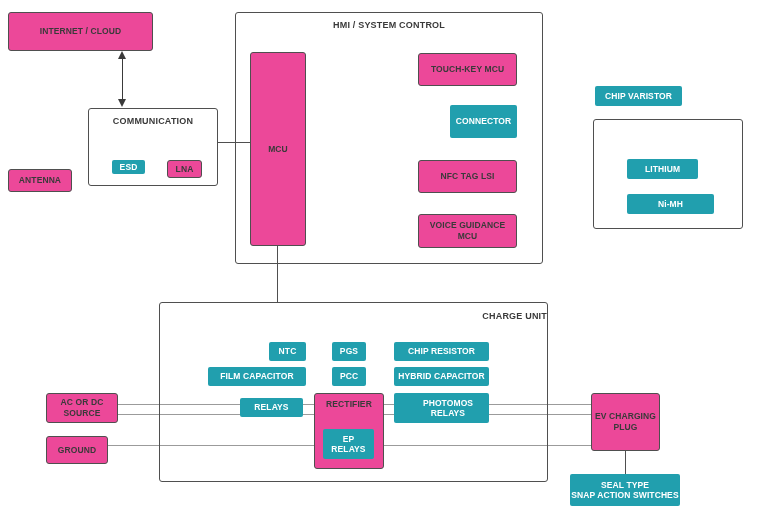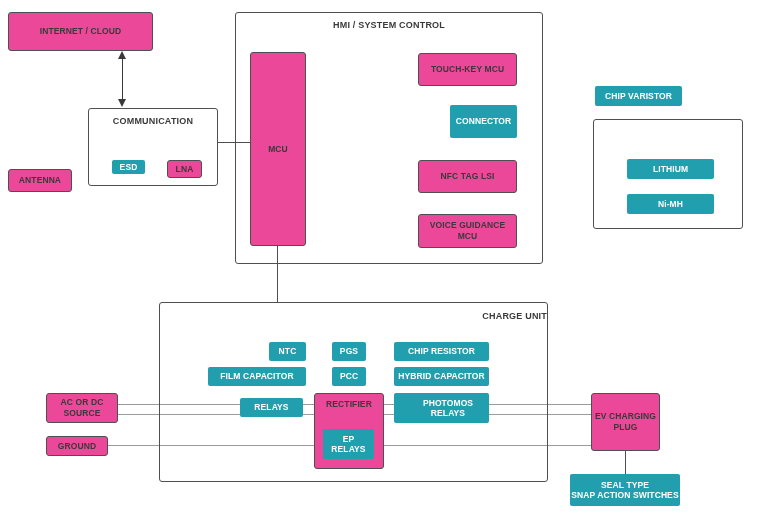--- a/index.html
+++ b/index.html
@@ -92,21 +92,21 @@
     <span>VOICE GUIDANCE</span>
     <span>MCU</span>
   </div>
 
   <div class="chip" style="left:595px;top:86px;width:87px;height:20px;">
     <span>CHIP VARISTOR</span>
   </div>
   <div class="frame" style="left:593px;top:119px;width:150px;height:110px;">
     <div class="frame-title" style="top:10px;margin-top:32px;">BACKUP</div>
   </div>
-  <div class="chip" style="left:627px;top:159px;width:87px;height:20px;">
+  <div class="chip" style="left:627px;top:159px;width:71px;height:20px;">
     <span>LITHIUM</span>
   </div>
   <div class="chip" style="left:627px;top:194px;width:87px;height:20px;">
     <span>Ni-MH</span>
   </div>
 
   <div class="frame" style="left:159px;top:302px;width:389px;height:180px;">
     <div class="frame-title" style="text-align:right;left:52px;top:8px;">CHARGE UNIT</div>
   </div>
   <div class="chip" style="left:269px;top:342px;width:37px;height:19px;">
@@ -139,21 +139,21 @@
   </div>
   <div class="chip two-line" style="left:394px;top:393px;width:95px;height:30px;padding-left:13px;">
     <span>PHOTOMOS</span>
     <span>RELAYS</span>
   </div>
 
   <div class="box two-line" style="left:46px;top:393px;width:72px;height:30px;">
     <span>AC OR DC</span>
     <span>SOURCE</span>
   </div>
-  <div class="box" style="left:46px;top:436px;width:62px;height:20px;">
+  <div class="box" style="left:46px;top:436px;width:62px;height:28px;">
     <span>GROUND</span>
   </div>
 
   <div class="box two-line" style="left:591px;top:393px;width:69px;height:58px;">
     <span>EV CHARGING</span>
     <span>PLUG</span>
   </div>
   <div class="chip two-line" style="left:570px;top:474px;width:110px;height:32px;">
     <span>SEAL TYPE</span>
     <span>SNAP ACTION SWITCHES</span>

